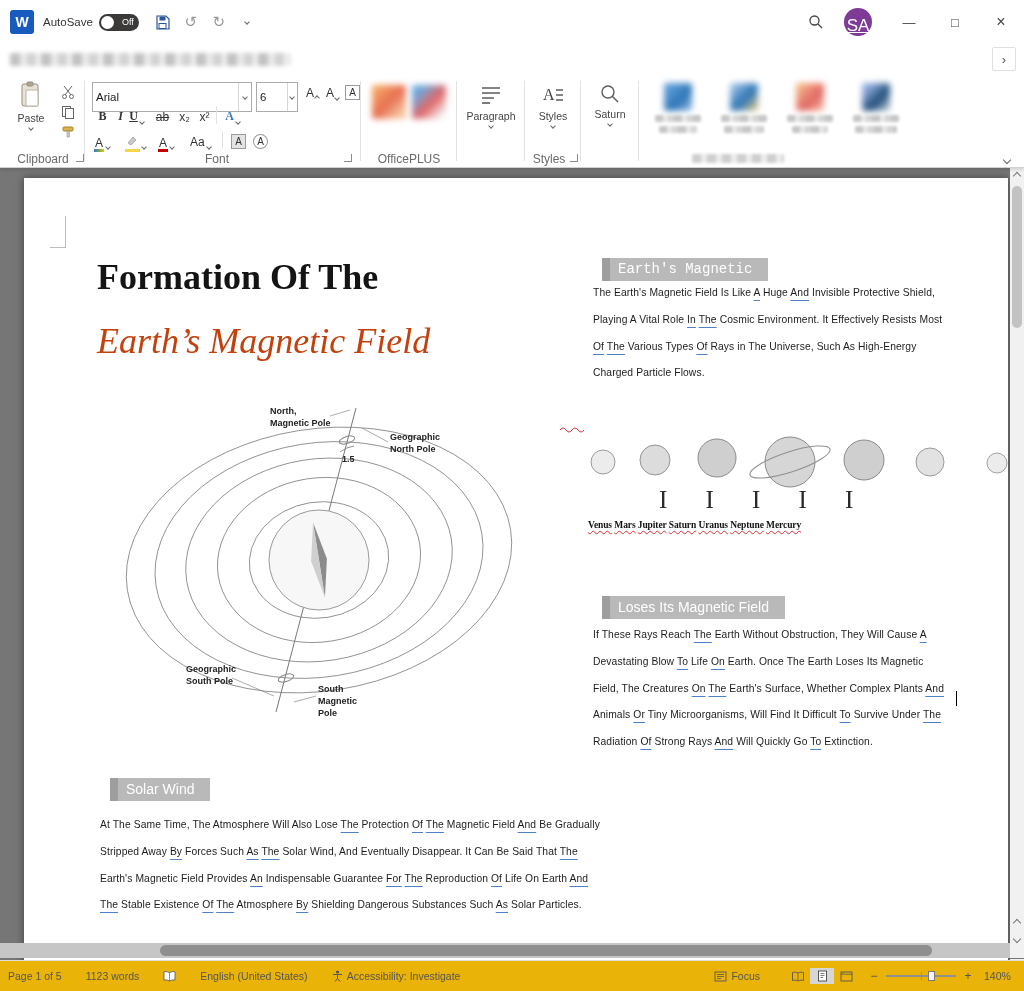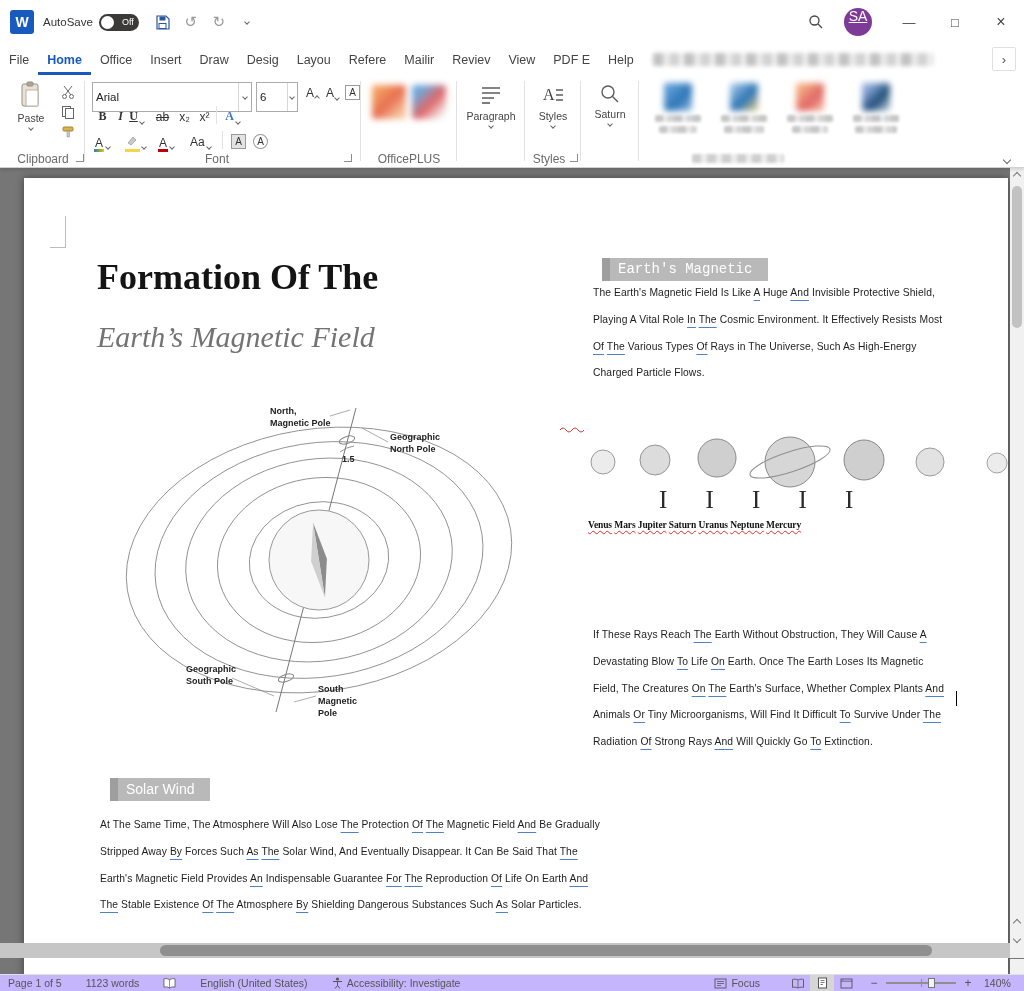--- a/index.html
+++ b/index.html
@@ -12,21 +12,21 @@
   .wicon { width:24px; height:24px; background:#185abd; color:#fff; font-weight:bold; font-size:14px; border-radius:3px; display:flex; align-items:center; justify-content:center; margin:0 9px 0 10px; }
   .autosave-label { font-size:11.5px; color:#333; margin-right:6px; }
   .toggle { width:40px; height:17px; background:#3b3a39; border-radius:9px; position:relative; display:flex; align-items:center; margin-right:10px; cursor:pointer; }
   .toggle .knob { position:absolute; left:2px; top:2px; width:13px; height:13px; border-radius:50%; background:#fff; }
   .toggle .state { position:absolute; right:5px; color:#fff; font-size:9px; }
   .tb-btn { width:24px; height:28px; display:flex; align-items:center; justify-content:center; color:#9a9a9a; font-size:15px; margin:0 2px; }
   .tb-btn svg { display:block; }
   .doc-title { position:absolute; left:50%; transform:translateX(-50%); display:flex; align-items:center; gap:6px; font-size:12px; color:#333; white-space:nowrap; }
   .doc-title .muted { color:#6d6d6d; }
   .tb-right { margin-left:auto; display:flex; align-items:center; height:44px; }
-  .avatar { width:28px; height:28px; border-radius:50%; background:#7d3a96; color:#fff; font-size:14px; display:flex; align-items:flex-start; justify-content:center; margin:0 14px;text-decoration:underline; }
+  .avatar { width:28px; height:28px; border-radius:50%; background:#7d3a96; color:#fff; font-size:17px; display:flex; align-items:flex-end; justify-content:center; margin:0 14px;text-decoration:underline; }
   .winbtn { width:46px; height:44px; display:flex; align-items:center; justify-content:center; color:#444; font-size:13px; }
   .chv { display:inline-block; width:6px; height:6px; border-right:1.3px solid #666; border-bottom:1.3px solid #666; transform:rotate(45deg); }
   .chv.up { transform:rotate(-135deg); }
   .chv.sm { width:4px; height:4px; border-width:1px; }
 
   
   .menubar { position:absolute; top:44px; left:0; width:1024px; height:31px; background:#fff; display:flex; align-items:stretch; z-index:29; }
   .mtab { font-size:12.5px; color:#444; padding:0 9px; display:flex; align-items:center; cursor:pointer; white-space:nowrap; }
   .mtab.active { color:#185abd; font-weight:bold; box-shadow: inset 0 -3px 0 #185abd; }
   .menu-blur { width:280px; height:13px; align-self:center; margin-left:10px; border-radius:2px;
@@ -57,21 +57,21 @@
     background:repeating-linear-gradient(90deg,#c6c6c6 0 8px,#e7e7e7 8px 13px,#d4d4d4 13px 19px); filter:blur(1.5px); }
   .grp-blur { position:absolute; top:79px; height:9px; width:92px; border-radius:2px;
     background:repeating-linear-gradient(90deg,#cfcfcf 0 9px,#ececec 9px 15px); filter:blur(1.5px); }
   .collapse { position:absolute; right:14px; top:74px; cursor:pointer; }
 
   
   .docarea { position:absolute; top:168px; left:0; width:1010px; height:807px; background:#767676; overflow:hidden; }
   .page { position:absolute; left:24px; top:10px; width:984px; height:800px; background:#fff; box-shadow:0 0 8px rgba(0,0,0,.45); }
   .cropmark { position:absolute; left:26px; top:38px; width:16px; height:32px; border-right:1px solid #bdbdbd; border-bottom:1px solid #bdbdbd; }
   .doc-t1 { position:absolute; left:73px; top:78px; font-family:"Liberation Serif","DejaVu Serif",serif; font-weight:bold; font-size:36px; color:#141414; }
-  .doc-t2 { position:absolute; left:73px; top:142px; font-family:"Liberation Serif","DejaVu Serif",serif; font-style:italic; font-size:30px; color:#737373; }
+  .doc-t2 { position:absolute; left:73px; top:142px; font-family:"Liberation Serif","DejaVu Serif",serif; font-style:italic; font-size:36px; color:#c2410c; }
   .hl-head { position:absolute; background:#b9b9b9; color:#fff; font-size:14px; padding:3px 16px 4px 16px; white-space:nowrap; }
   .hl-head::before { content:""; position:absolute; left:0; top:0; bottom:0; width:8px; background:#9e9e9e; }
   .para { position:absolute; font-size:10.3px; line-height:26.8px; color:#1c1c1c; letter-spacing:.1px; }
   .gu { text-decoration:underline; text-decoration-color:#4f81c7; text-decoration-thickness:1px; text-underline-offset:4px; }
   .caret-cursor { position:absolute; left:932px; top:513px; width:1px; height:15px; background:#000; }
   .diagram { position:absolute; left:80px; top:222px; }
   .diagram text { font-family:"Liberation Sans",sans-serif; font-size:9px; fill:#222; font-weight:bold; }
   .planets { position:absolute; left:536px; top:248px; width:450px; height:120px; }
   .planets svg { position:absolute; left:0; top:0; }
   .ibeam { position:absolute; top:60px; font-family:"Liberation Serif","DejaVu Serif",serif; font-size:25px; color:#2a2a2a; }
@@ -81,21 +81,21 @@
 
   
   .vscroll { position:absolute; right:0; top:168px; width:14px; height:790px; background:#f1f1f1; z-index:27; }
   .vthumb { position:absolute; left:2px; top:18px; width:10px; height:142px; background:#c2c2c2; border-radius:5px; }
   .vscroll .chv { position:absolute; left:4px; border-color:#777; }
   .hscroll { position:absolute; left:0; bottom:17px; width:1010px; height:15px; background:#c6c6c6; z-index:26; }
   .hthumb { position:absolute; left:160px; top:2px; width:772px; height:11px; background:#8f8f8f; border-radius:6px; }
   .corner { position:absolute; right:0; bottom:17px; width:14px; height:15px; background:#f1f1f1; z-index:27; }
 
   
-  .statusbar { position:absolute; left:0; bottom:0; width:1024px; height:17px; background:#c4b5fd; border-top:1px solid #e0e0e0; display:flex; align-items:center; font-size:10.5px; color:#555; z-index:30; }
+  .statusbar { position:absolute; left:0; bottom:0; width:1024px; height:31px; background:#eab308; border-top:1px solid #e0e0e0; display:flex; align-items:center; font-size:10.5px; color:#555; z-index:30; }
   .sb-item { margin-left:24px; white-space:nowrap; cursor:pointer; display:flex; align-items:center; gap:4px; }
   .sb-right { margin-left:auto; display:flex; align-items:center; }
   .viewbtn { width:24px; height:16px; display:flex; align-items:center; justify-content:center; cursor:pointer; }
   .viewbtn.active { background:#d6d6d6; }
   .zoomwrap { display:flex; align-items:center; gap:6px; margin:0 10px; }
   .zoomsign { font-size:12px; color:#555; cursor:pointer; width:12px; text-align:center; }
   .zoomtrack { width:70px; height:2px; background:#8f8f8f; position:relative; }
   .zoomnotch { position:absolute; left:50%; top:-3px; width:1px; height:8px; background:#8f8f8f; }
   .zoomthumb { position:absolute; left:42px; top:-4px; width:7px; height:10px; background:#f3f3f3; border:1px solid #777; cursor:pointer; }
   .zoomval { margin-right:10px; min-width:30px; }
@@ -148,35 +148,20 @@
       <div class="winbtn">
           <span>□</span>
         </div>
       <div class="winbtn">
           <span style="font-size:16px;">×</span>
         </div>
     </div>
   </div>
 
   <div class="menubar">
-    <div style="display:flex;">
-        <span class="mtab">File</span>
-        <span class="mtab active">Home</span>
-        <span class="mtab">Office</span>
-        <span class="mtab">Insert</span>
-        <span class="mtab">Draw</span>
-        <span class="mtab">Desig</span>
-        <span class="mtab">Layou</span>
-        <span class="mtab">Refere</span>
-        <span class="mtab">Mailir</span>
-        <span class="mtab">Reviev</span>
-        <span class="mtab">View</span>
-        <span class="mtab">PDF E</span>
-        <span class="mtab">Help</span>
-      </div>
     <div class="menu-blur"></div>
     <div class="nav-next">›</div>
   </div>
 
   <div class="ribbon">
 
     <div class="bigbtn" style="left:8px; top:6px; width:46px;">
       <svg width="24" height="28" viewBox="0 0 24 28">
         <rect x="3" y="3" width="16" height="22" rx="2" fill="#e8e2d6" stroke="#9a8f7e"></rect>
         <rect x="8" y="1" width="6" height="4" rx="1" fill="#b0a696" stroke="#9a8f7e"></rect>
@@ -417,20 +402,21 @@
             <span class="ibeam" style="left: 192px;">I</span>
             <span class="ibeam" style="left: 238.5px;">I</span>
             <span class="ibeam" style="left: 285px;">I</span>
           </div>
         <div class="planet-words"><span class="wavy">Venus</span> <span class="wavy">Mars</span> <span class="wavy">Jupiter</span> <span class="wavy">Saturn</span> <span class="wavy">Uranus</span> <span class="wavy">Neptune</span> <span class="wavy">Mercury</span></div>
         <svg class="squiggle" width="28" height="7" viewBox="0 0 28 7">
           <path d="M0 4 q3 -4 6 0 t6 0 t6 0 t6 0" fill="none" stroke="#e03131" stroke-width="1"></path>
         </svg>
       </div>
 
+      <div class="hl-head" style="left:578px; top:418px; min-width:176px;">Loses Its Magnetic Field</div>
       <div class="para" style="left:569px; top:444px; width:410px;"><span>If These Rays Reach </span><span class="gu">The</span><span> Earth Without Obstruction, They Will Cause </span><span class="gu">A</span><br><span>Devastating Blow </span><span class="gu">To</span><span> Life </span><span class="gu">On</span><span> Earth. Once The Earth Loses Its Magnetic</span><br><span>Field, The Creatures </span><span class="gu">On</span><span> </span><span class="gu">The</span><span> Earth's Surface, Whether Complex Plants </span><span class="gu">And</span><br><span>Animals </span><span class="gu">Or</span><span> Tiny Microorganisms, Will Find It Difficult </span><span class="gu">To</span><span> Survive Under </span><span class="gu">The</span><br><span>Radiation </span><span class="gu">Of</span><span> Strong Rays </span><span class="gu">And</span><span> Will Quickly Go </span><span class="gu">To</span><span> Extinction.</span></div>
       <div class="caret-cursor"></div>
 
       <div class="hl-head" style="left:86px; top:600px; min-width:84px;">Solar Wind</div>
       <div class="para" style="left:76px; top:634px; width:545px;"><span>At The Same Time, The Atmosphere Will Also Lose </span><span class="gu">The</span><span> Protection </span><span class="gu">Of</span><span> </span><span class="gu">The</span><span> Magnetic Field </span><span class="gu">And</span><span> Be Gradually</span><br><span>Stripped Away </span><span class="gu">By</span><span> Forces Such </span><span class="gu">As</span><span> </span><span class="gu">The</span><span> Solar Wind, And Eventually Disappear. It Can Be Said That </span><span class="gu">The</span><br><span>Earth's Magnetic Field Provides </span><span class="gu">An</span><span> Indispensable Guarantee </span><span class="gu">For</span><span> </span><span class="gu">The</span><span> Reproduction </span><span class="gu">Of</span><span> Life On Earth </span><span class="gu">And</span><br><span class="gu">The</span><span> Stable Existence </span><span class="gu">Of</span><span> </span><span class="gu">The</span><span> Atmosphere </span><span class="gu">By</span><span> Shielding Dangerous Substances Such </span><span class="gu">As</span><span> Solar Particles.</span></div>
     </div>
 
     <div class="hscroll">
       <div class="hthumb"></div>
     </div>

